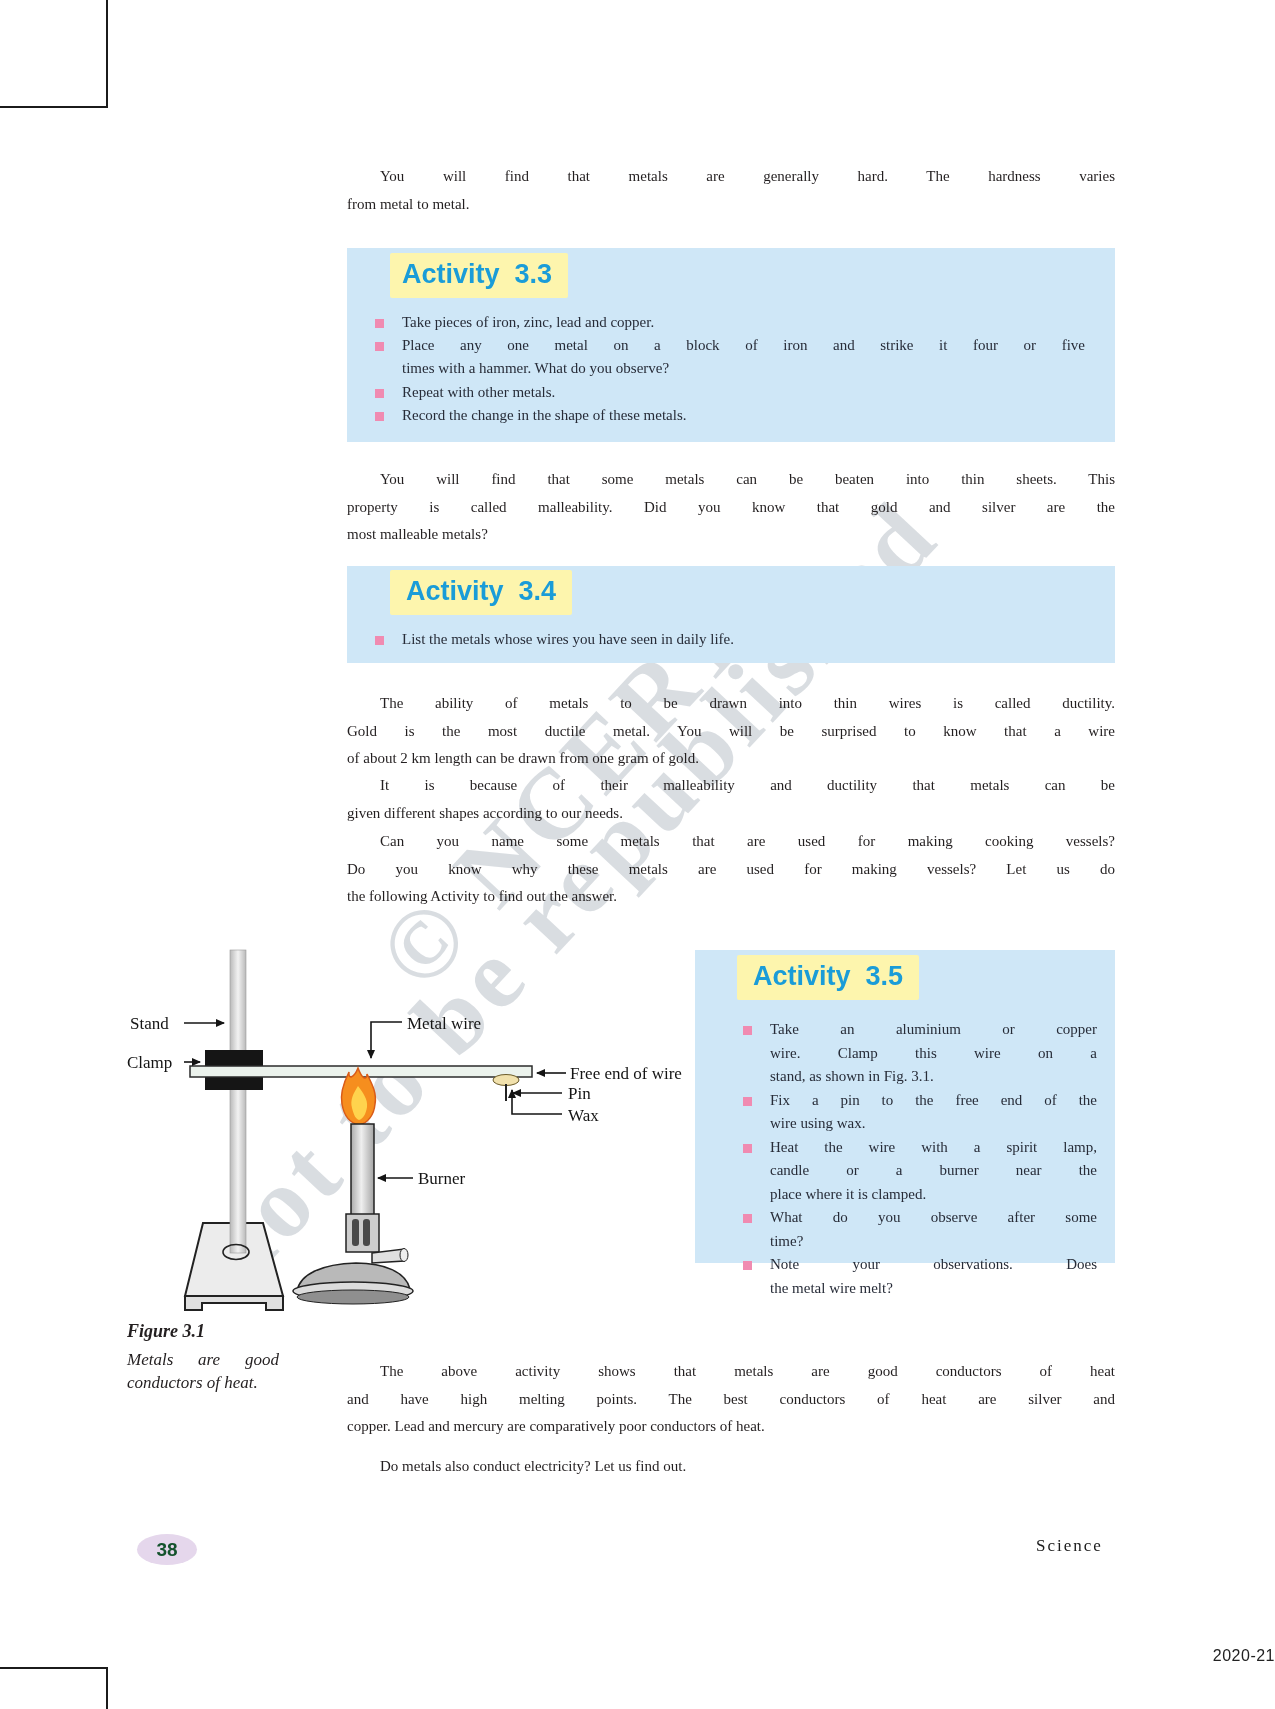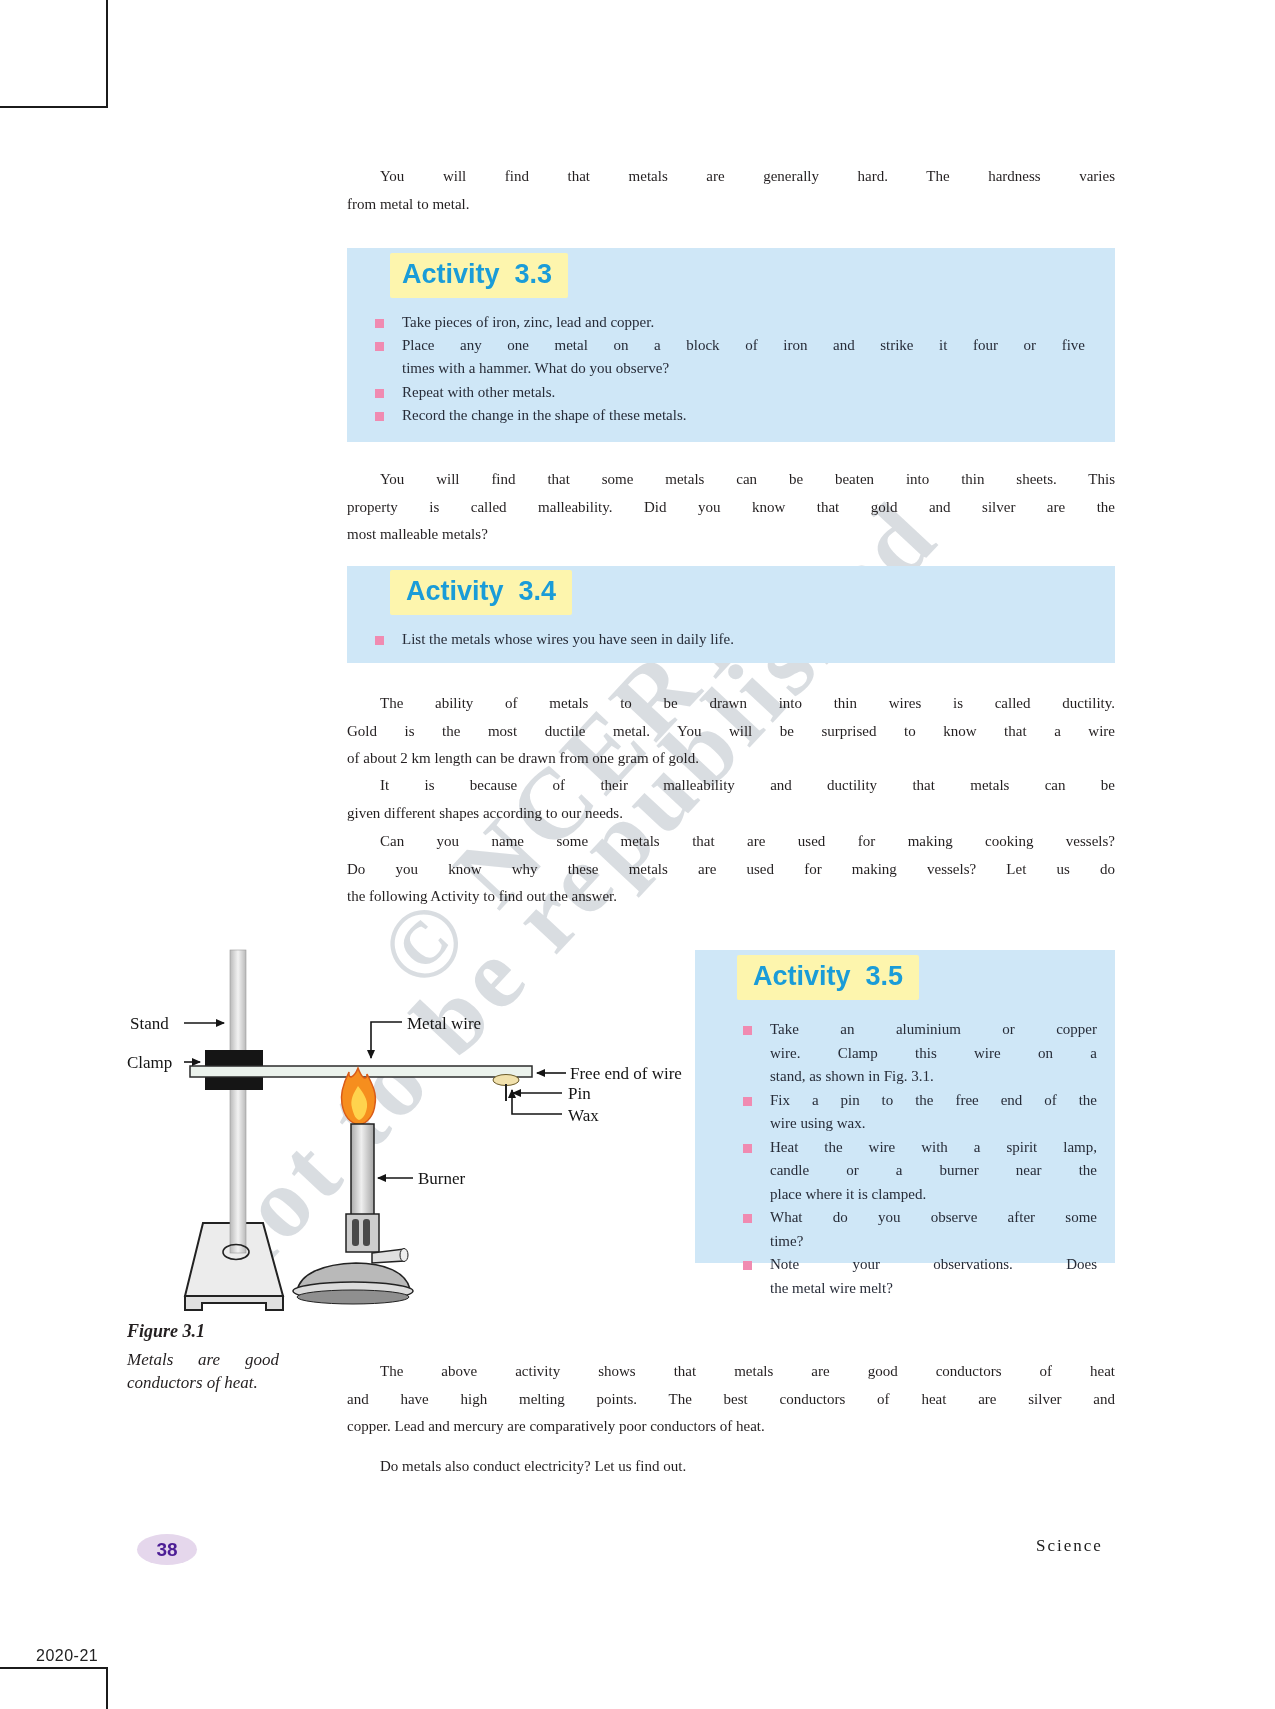--- a/index.html
+++ b/index.html
@@ -49,24 +49,24 @@
   
   .fig-svg { position:absolute; left:85px; top:940px; }
   .fig-svg text { font-family:"Liberation Serif","DejaVu Serif",serif; font-size:17px; fill:#141414; }
   .caption { position:absolute; left:127px; top:1320px; width:152px; font-style:italic; }
   .cap-title { font-weight:bold; font-size:18px; line-height:22px; margin-bottom:6px; }
   .cap-lines { font-size:17px; }
   .cap-lines .jline { line-height:23px; }
   
   .page-badge { position:absolute; left:137px; top:1534px; width:60px; height:31px;
       background:#e5d7ec; border-radius:50%; text-align:center; line-height:31px;
-      font-family:"Liberation Sans","DejaVu Sans",sans-serif; font-weight:bold; font-size:19px; color:#4c1d95; }
+      font-family:"Liberation Sans","DejaVu Sans",sans-serif; font-weight:bold; font-size:19px; color:#14532d; }
   .footer-science { position:absolute; left:1036px; top:1536px; font-size:17px;
       letter-spacing:2px; color:#1a1a1a; }
-  .footer-year { position:absolute; left:0; right:0; top:1647px; text-align:left;
+  .footer-year { position:absolute; left:0; right:0; top:1647px; text-align:right;
       font-family:"Liberation Sans","DejaVu Sans",sans-serif; font-size:16px; letter-spacing:0.5px; color:#222;padding-left:36px; }
 </style>
 </head>
 <body>
 
 <div class="page">
 
   <div class="crop tl-v"></div>
   <div class="crop tl-h"></div>
   <div class="crop bl-v"></div>

